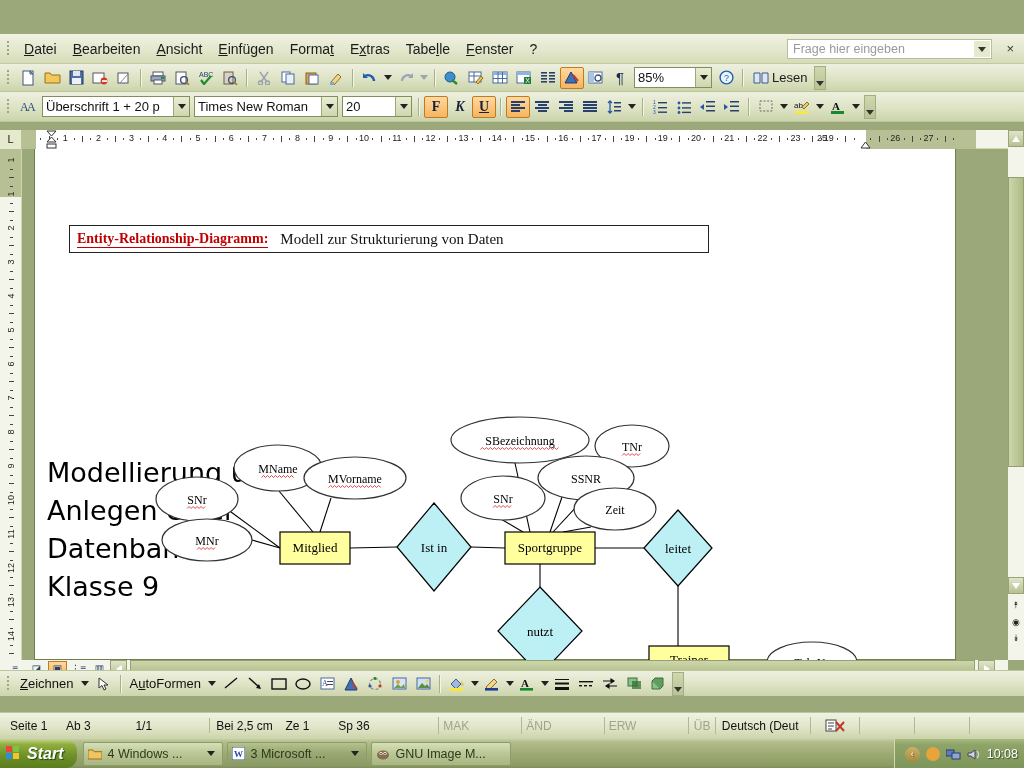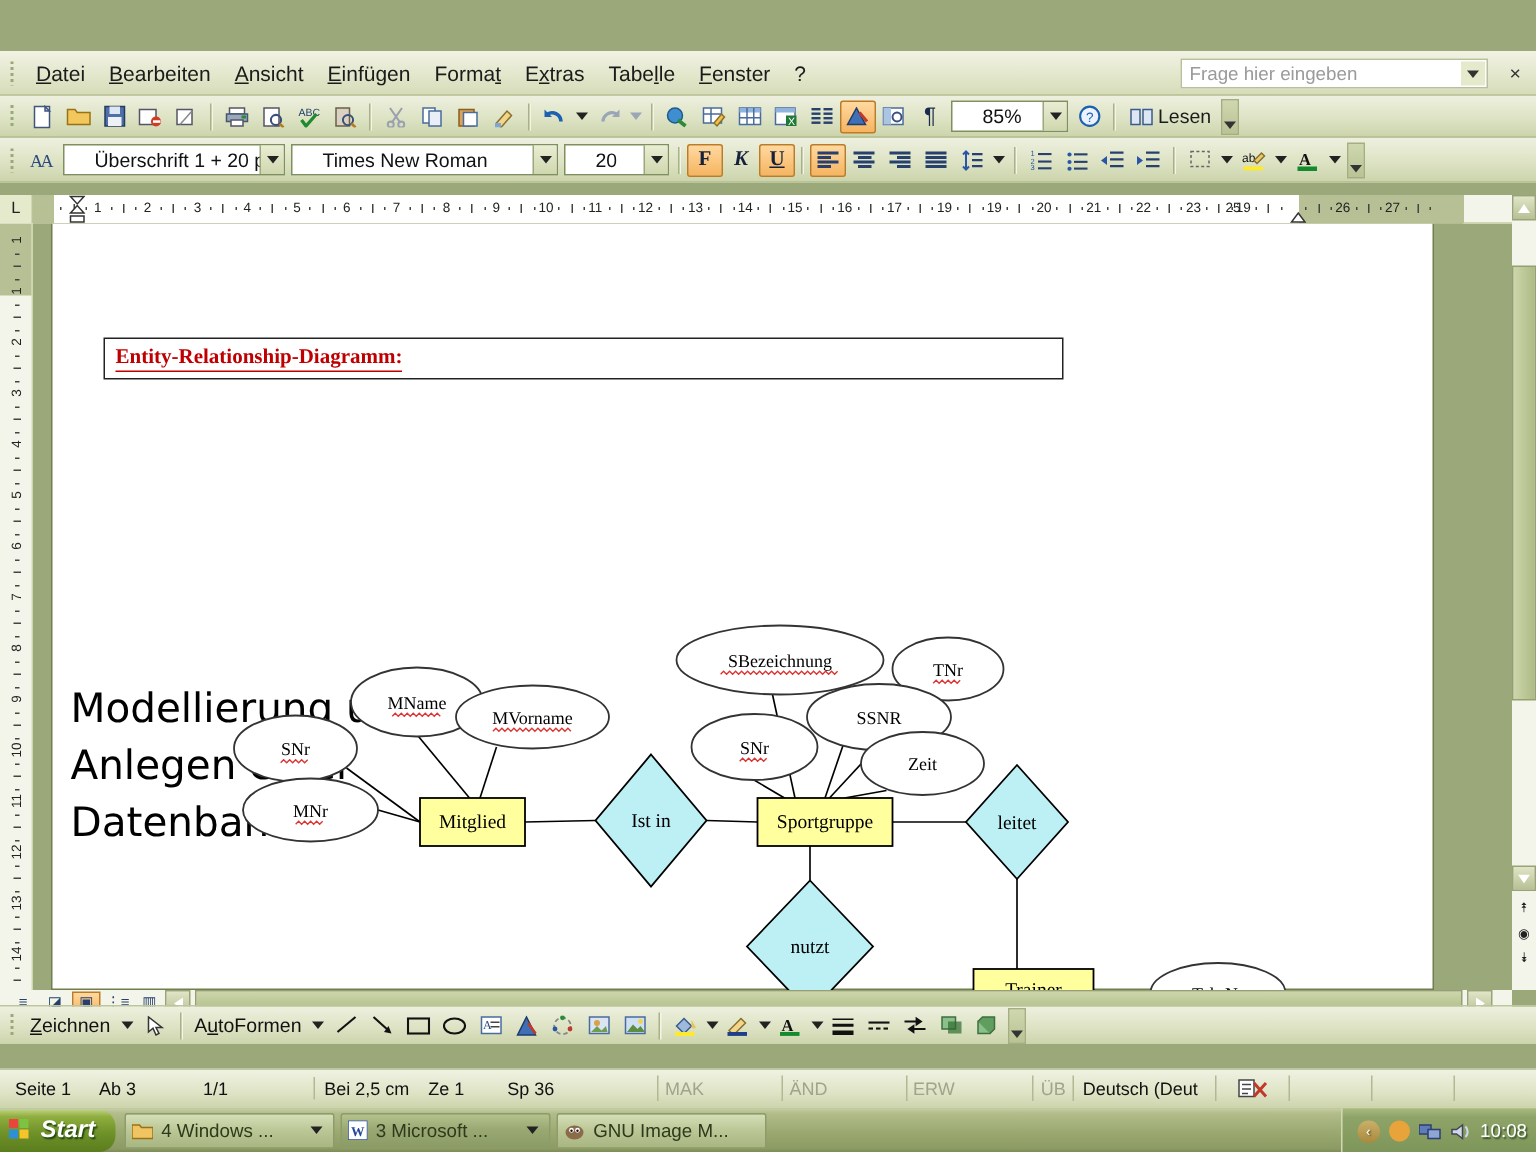--- a/index.html
+++ b/index.html
@@ -84,30 +84,30 @@
   .tbtn.active { background:linear-gradient(to bottom,#ffd9a0,#f6b460); border:1px solid #c07a22; border-radius:2px;}
   .tsep { width:2px; height:18px; margin:0 4px; border-left:1px solid #a8b188; border-right:1px solid #f3f5e6; flex:none;}
   .tb-overflow { width:12px; height:24px; margin-left:2px; background:linear-gradient(to bottom,#cfd7ae,#b9c395);
      border:1px solid #a5ae82; display:flex;align-items:flex-end;justify-content:center; flex:none; }
   .tb-overflow:after{content:"";border-left:4px solid transparent;border-right:4px solid transparent;border-top:5px solid #333;margin-bottom:3px;}
 
   .combo {
     height:21px; background:#fff; border:1px solid #7f8f5e; display:flex; align-items:center;
     position:relative; font-size:13px; color:#111; flex:none; margin:0 2px;
   }
-  .combo .cval{ padding-left:20px; white-space:nowrap; overflow:hidden; }
+  .combo .cval{ padding-left:3px; white-space:nowrap; overflow:hidden; }
   .combo .carrow{
     position:absolute; right:0; top:0; width:16px; height:19px;
     background:linear-gradient(to bottom,#e9edd4,#cfd7ae); border-left:1px solid #9aa87a;
     display:flex;align-items:center;justify-content:center;
   }
   .combo .carrow:after{content:"";border-left:4px solid transparent;border-right:4px solid transparent;border-top:5px solid #222;}
   .zoomcombo{ width:78px; }
   .stylecombo{ width:148px; }
-  .fontcombo{ width:178px; }
+  .fontcombo{ width:144px; }
   .sizecombo{ width:70px; }
 
   .fmtbtn { width:24px; height:22px; display:flex;align-items:center;justify-content:center;
       font-size:14px; color:#17213a; flex:none; }
   .fmtbtn.on { background:linear-gradient(to bottom,#ffd9a0,#f6b460); border:1px solid #c07a22; border-radius:2px; }
   .lines i{display:block;height:2px;background:#27406e;margin:1px 0;}
   .readbtn{ display:flex; align-items:center; gap:3px; font-size:13px; padding:0 5px; color:#1b1b1b;}
 
   
   .hruler {
@@ -788,26 +788,28 @@
       <div style="position: absolute; left: 10px; top: 495.5px; width: 3px; height: 1px; background: rgb(68, 68, 68);"></div>
       <div style="position: absolute; left: 9px; top: 504px; width: 5px; height: 1px; background: rgb(68, 68, 68);"></div>
     </div>
 
   <div class="docarea">
     <div class="page">
 
 
       <div class="erd-box">
         <span class="lbl">Entity-Relationship-Diagramm:</span>
+        <span class="val">Modell zur Strukturierung von Daten</span>
       </div>
 
       <div class="bigtext">
         <div>Modellierung und</div>
         <div>Anlegen einer</div>
         <div>Datenbank in</div>
+        <div>Klasse 9</div>
       </div>
 
       <svg class="diagram" id="erd-svg" viewBox="0 0 922 511">
         <g id="edges">
             <line x1="196" y1="363" x2="245" y2="399" stroke="#000" stroke-width="1.1"></line>
             <line x1="217" y1="391" x2="245" y2="399" stroke="#000" stroke-width="1.1"></line>
             <line x1="244" y1="342" x2="278" y2="383" stroke="#000" stroke-width="1.1"></line>
             <line x1="296" y1="349" x2="285" y2="383" stroke="#000" stroke-width="1.1"></line>
             <line x1="315" y1="399" x2="362" y2="398" stroke="#000" stroke-width="1.1"></line>
             <line x1="436" y1="398" x2="470" y2="399" stroke="#000" stroke-width="1.1"></line>

